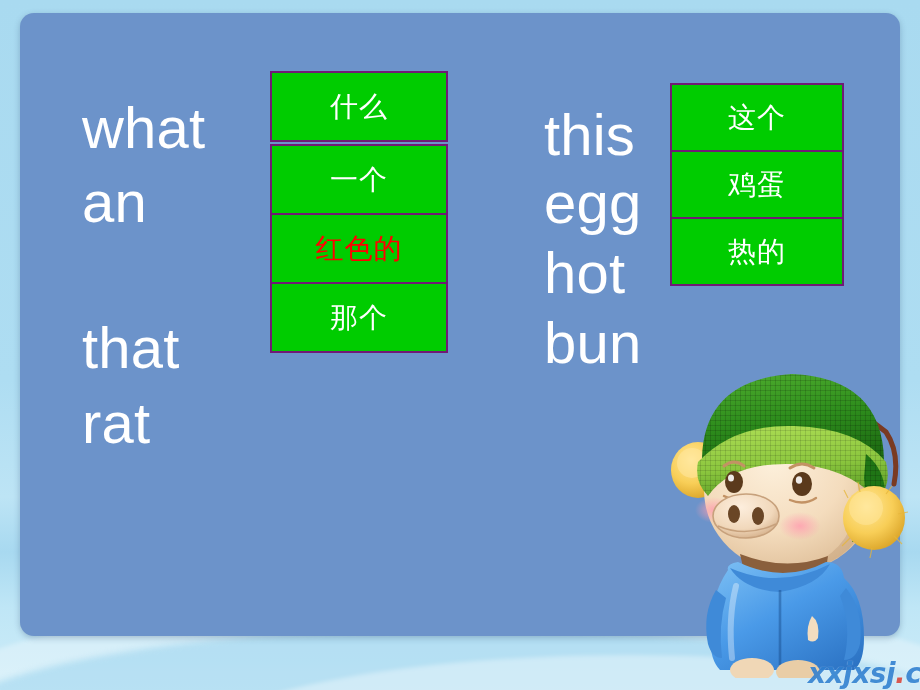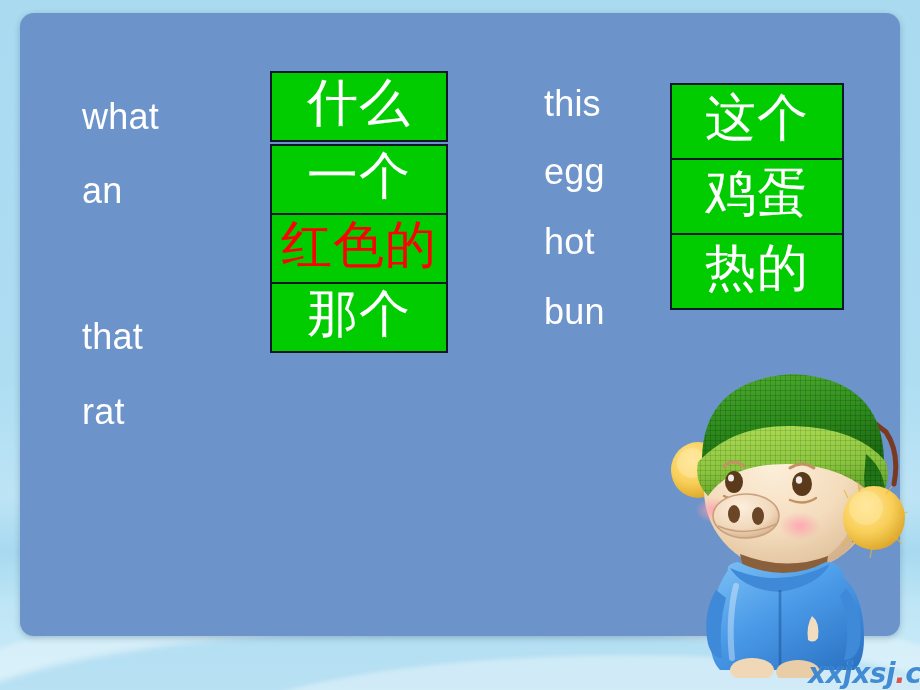--- a/index.html
+++ b/index.html
@@ -62,21 +62,21 @@
     background: #6c93ca;
     border-radius: 14px;
     box-shadow: 0 2px 6px rgba(40,70,110,0.30);
     overflow: hidden;
   }
 
   
   .word-col {
     position: absolute;
     color: #ffffff;
-    font-size: 36px;
+    font-size: 58px;
     line-height: 1;
     letter-spacing: 0.2px;
     white-space: nowrap;
   }
   .word {
     position: absolute;
     left: 0;
     white-space: nowrap;
   }
   .word.red {
@@ -85,56 +85,56 @@
 
   
   #col-left-words { left: 62px; top: 78px; width: 200px; height: 350px; }
   #col-left-words .w0 { top: 8px; }
   #col-left-words .w1 { top: 82px; }
   #col-left-words .w2 { top: 156px; }
   #col-left-words .w3 { top: 228px; }
   #col-left-words .w4 { top: 303px; }
 
   
-  #col-right-words { left: 524px; top: 73px; width: 150px; height: 280px; }
+  #col-right-words { left: 524px; top: 93px; width: 150px; height: 280px; }
   #col-right-words .w0 { top: 0px; }
   #col-right-words .w1 { top: 68px; }
   #col-right-words .w2 { top: 138px; }
   #col-right-words .w3 { top: 208px; }
 
   
   .green-stack {
     position: absolute;
     display: flex;
     flex-direction: column;
   }
   .green-cell {
     background: #00cc00;
-    border: 2px solid #0f172a;
+    border: 2px solid #701a75;
     box-sizing: border-box;
     display: flex;
     align-items: center;
     justify-content: center;
     color: #ffffff;
-    font-family: Liberation Mono, monospace;
-    font-size: 51px;
+    font-family: Liberation Serif, serif;
+    font-size: 28px;
     line-height: 1;
     letter-spacing: 1px;
   }
   .green-cell.red-text { color: #ff0000; text-align: center; }
 
   
   #green-left  { left: 250px; top: 58px; width: 178px; }
   #green-left .green-cell { height: 71px; margin-top: -2px; }
   #green-left .green-cell:first-child { margin-top: 0; }
   #green-left .gap { margin-top: 2px; }
 
   
   #green-right { left: 650px; top: 70px; width: 174px; }
-  #green-right .green-cell { height: 77px; margin-top: -2px; }
+  #green-right .green-cell { height: 69px; margin-top: -2px; }
   #green-right .green-cell:first-child { margin-top: 0; }
 
   
   #pig {
     position: absolute;
     left: 668px;
     top: 358px;
     width: 252px;
     height: 320px;
     pointer-events: none;

